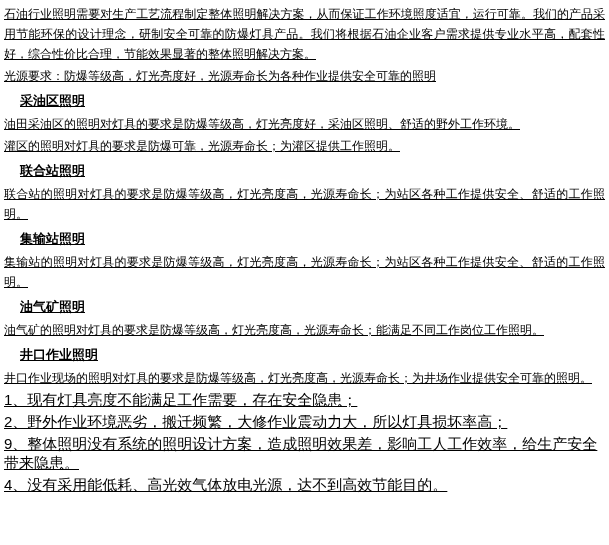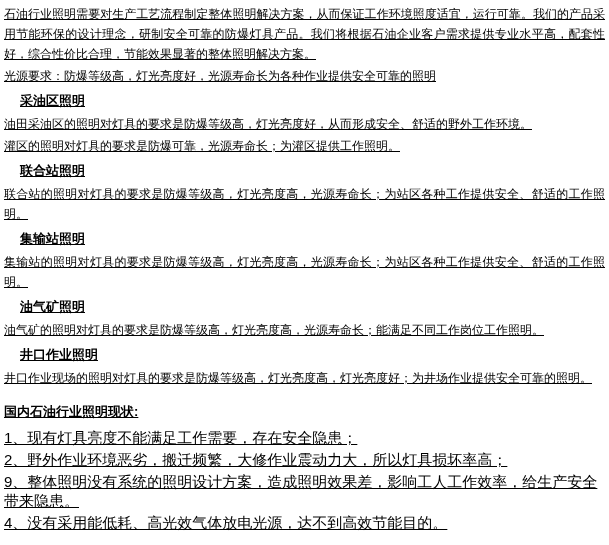--- a/index.html
+++ b/index.html
@@ -66,37 +66,36 @@
 </head>
 <body>
 
 <div class="page">
 
   <p class="para intro">石油行业照明需要对生产工艺流程制定整体照明解决方案，从而保证工作环境照度适宜，运行可靠。我们的产品采用节能环保的设计理念，研制安全可靠的防爆灯具产品。我们将根据石油企业客户需求提供专业水平高，配套性好，综合性价比合理，节能效果显著的整体照明解决方案。</p>
 
   <p class="para req-line">光源要求：防爆等级高，灯光亮度好，光源寿命长为各种作业提供安全可靠的照明</p>
 
   <h3 class="section-head">采油区照明</h3>
-  <p class="para req-line">油田采油区的照明对灯具的要求是防爆等级高，灯光亮度好，从而形成安全、舒适的野外工作环境。</p>
+  <p class="para req-line">油田采油区的照明对灯具的要求是防爆等级高，灯光亮度好，采油区照明、舒适的野外工作环境。</p>
 
   <p class="para req-line">灌区的照明对灯具的要求是防爆可靠，光源寿命长；为灌区提供工作照明。</p>
 
   <h3 class="section-head">联合站照明</h3>
   <p class="para req-line">联合站的照明对灯具的要求是防爆等级高，灯光亮度高，光源寿命长；为站区各种工作提供安全、舒适的工作照明。</p>
 
   <h3 class="section-head">集输站照明</h3>
   <p class="para req-line">集输站的照明对灯具的要求是防爆等级高，灯光亮度高，光源寿命长；为站区各种工作提供安全、舒适的工作照明。</p>
 
   <h3 class="section-head">油气矿照明</h3>
   <p class="para req-line">油气矿的照明对灯具的要求是防爆等级高，灯光亮度高，光源寿命长；能满足不同工作岗位工作照明。</p>
 
   <h3 class="section-head">井口作业照明</h3>
-  <p class="para req-line">井口作业现场的照明对灯具的要求是防爆等级高，灯光亮度高，灯光亮度好；为井场作业提供安全可靠的照明。</p>
+  <p class="para req-line">井口作业现场的照明对灯具的要求是防爆等级高，灯光亮度高，光源寿命长；为井场作业提供安全可靠的照明。</p>
 
-  <div class="status-head">国内石油行业照明现状:</div>
   <ul class="status-list">
     <li>1、现有灯具亮度不能满足工作需要，存在安全隐患；</li>
     <li>2、野外作业环境恶劣，搬迁频繁，大修作业震动力大，所以灯具损坏率高；</li>
     <li>9、整体照明没有系统的照明设计方案，造成照明效果差，影响工人工作效率，给生产安全带来隐患。</li>
     <li>4、没有采用能低耗、高光效气体放电光源，达不到高效节能目的。</li>
   </ul>
 
 </div>
 
 </body></html>

